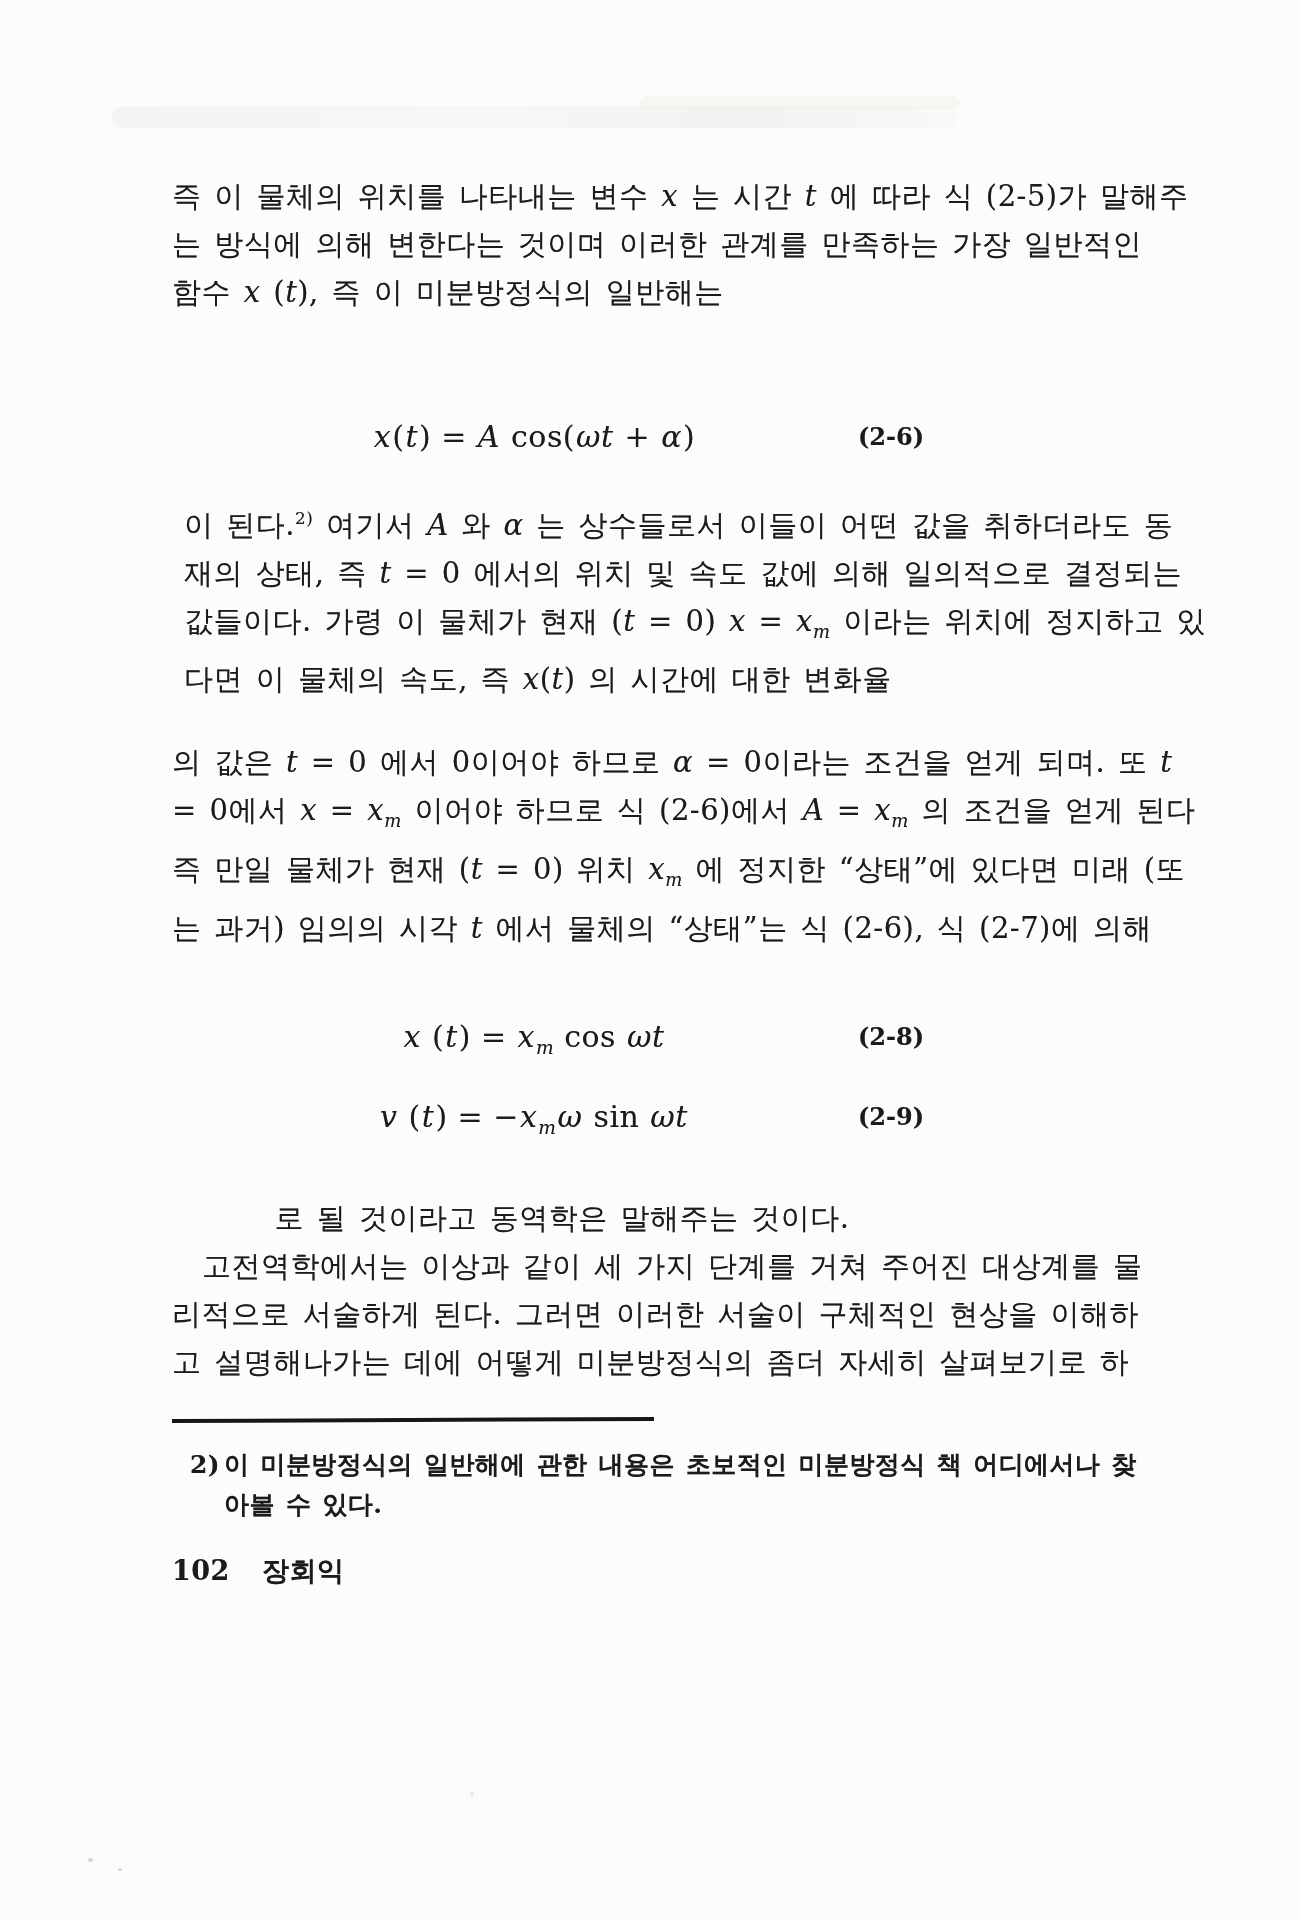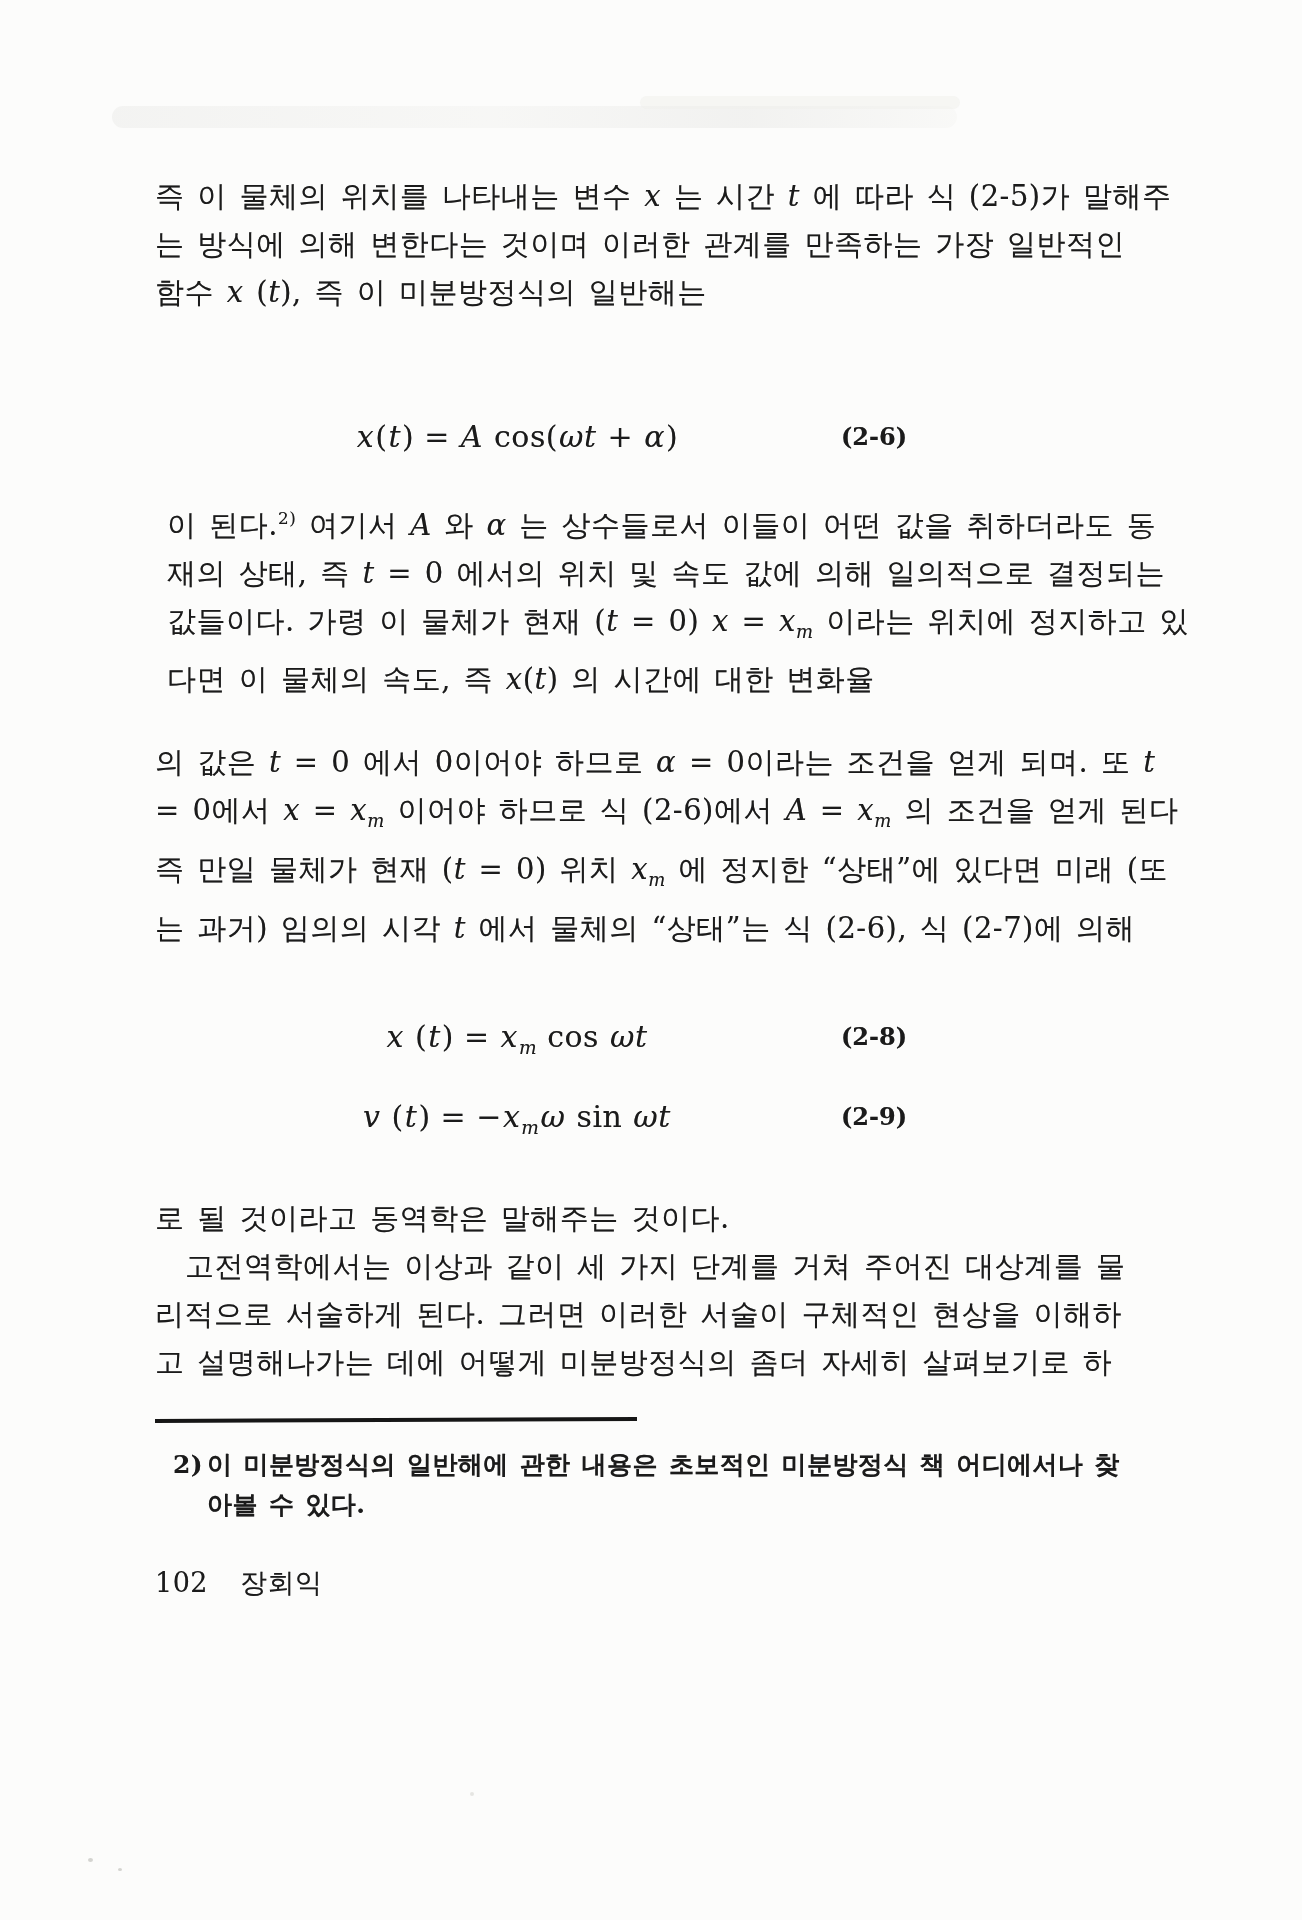--- a/index.html
+++ b/index.html
@@ -20,21 +20,21 @@
   .smudge-top2{
     position:absolute;left:640px;top:96px;width:320px;height:13px;
     background:#efefec;border-radius:7px;opacity:.5;
   }
   .speck{position:absolute;background:#b9b9b4;border-radius:50%;opacity:.6;}
   .speck.s1{left:88px;top:1858px;width:5px;height:4px;}
   .speck.s2{left:118px;top:1868px;width:4px;height:3px;}
   .speck.s3{left:470px;top:1792px;width:4px;height:4px;opacity:.35;}
 
   .content{
-    position:absolute;left:155px;top:172px;width:780px;
+    position:absolute;left:172px;top:172px;width:780px;
   }
   .para .line{
     font-size:29px;line-height:48px;
     letter-spacing:.5px;word-spacing:3px;
     white-space:nowrap;
     text-shadow:0 0 .6px rgba(0,0,0,.4);
   }
   .para .line.indent{padding-left:30px;}
   .para i{font-family:"DejaVu Serif","Liberation Serif",serif;}
   sup{font-size:.58em;}
@@ -51,36 +51,36 @@
   }
 
   
   [data-name="paragraph-1"]{margin-top:0;}
   [data-name="equation-2-6"]{margin-top:96px;}
   [data-name="paragraph-2"]{margin-top:32px;margin-left:12px;}
   [data-name="equation-2-7"]{margin-top:68px;}
   [data-name="paragraph-3"]{margin-top:35px;}
   [data-name="equation-2-8"]{margin-top:60px;}
   [data-name="equation-2-9"]{margin-top:30px;}
-  [data-name="paragraph-4"]{margin-top:52px;}
+  [data-name="paragraph-4"]{margin-top:52px;text-align:center;}
 
   .fn-rule{
     margin-top:33px;width:482px;height:4px;background:#161616;
     transform:rotate(-.25deg);transform-origin:left center;
   }
   .footnote{
     margin-top:22px;margin-left:18px;display:flex;
     font-size:25px;line-height:40px;font-weight:600;
     letter-spacing:.4px;word-spacing:2px;
     text-shadow:0 0 .5px rgba(0,0,0,.4);
   }
   .footnote .fn-marker{flex:0 0 34px;}
   .footnote .fn-text .line{white-space:nowrap;}
   .page-footer{
-    margin-top:40px;font-size:27px;font-weight:400;
+    margin-top:28px;font-size:27px;font-weight:700;
     letter-spacing:.5px;text-shadow:0 0 .5px rgba(0,0,0,.4);
   }
   .page-footer .author{margin-left:32px;}
 </style>
 </head>
 <body>
 
 <div class="page" data-name="scanned-book-page">
   <div class="smudge-top" data-name="scan-smudge"></div>
   <div class="smudge-top2" data-name="scan-smudge"></div>

